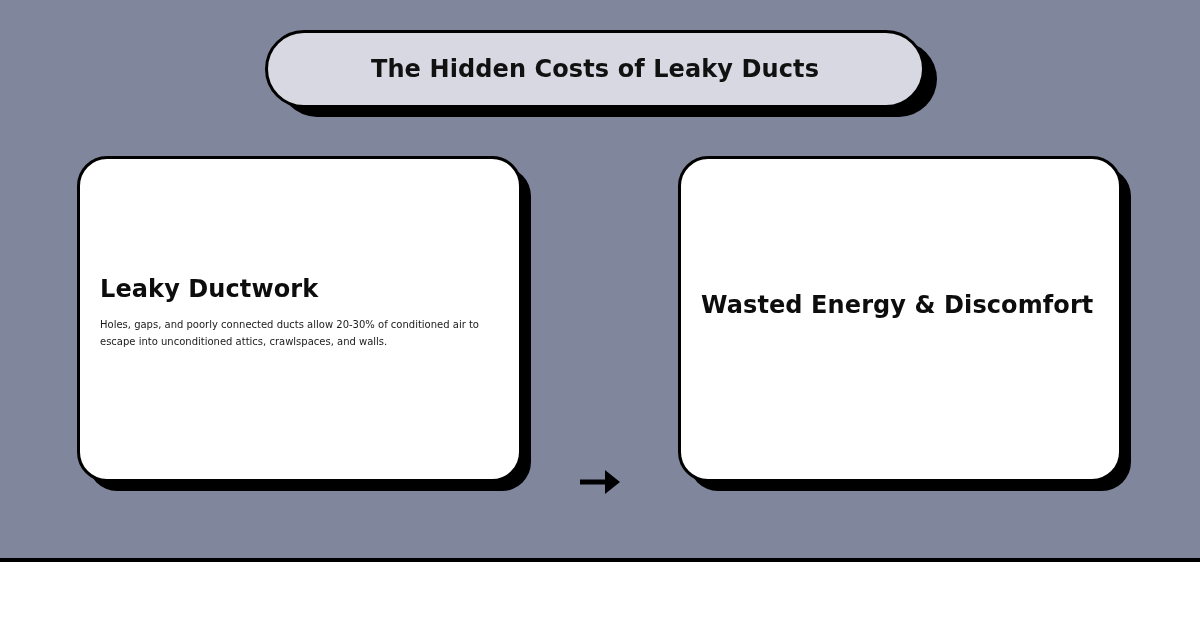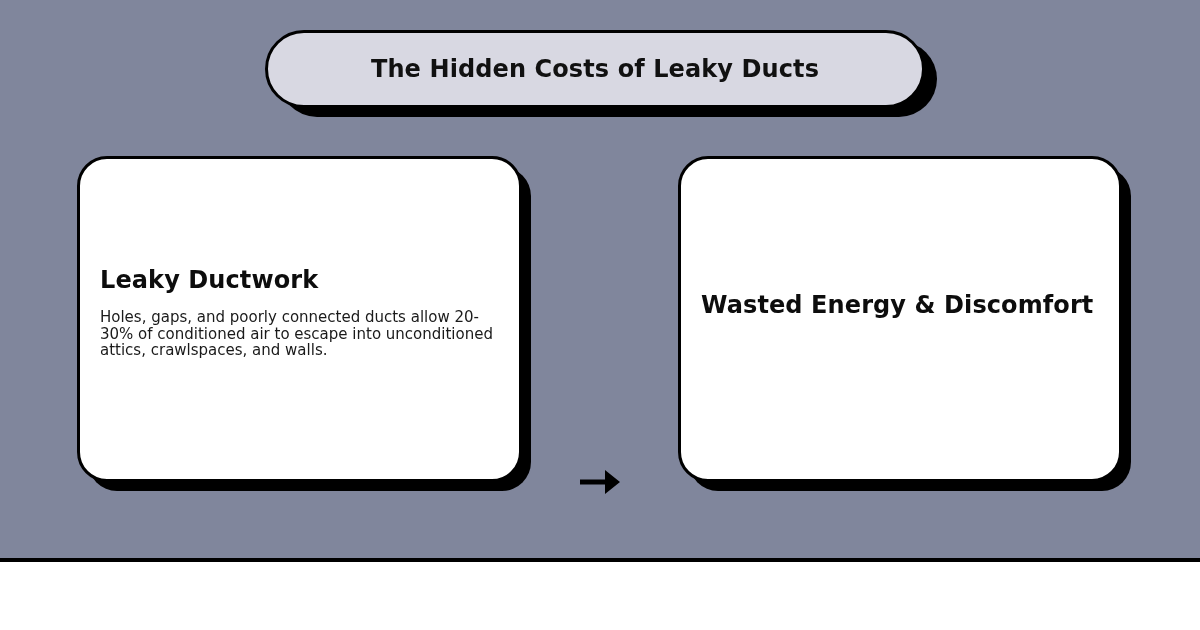--- a/index.html
+++ b/index.html
@@ -92,21 +92,21 @@
 
   .card-title {
     font-size: 24px;
     font-weight: bold;
     color: #0d0d0d;
     margin: 0 0 14px 0;
     line-height: 1.15;
     letter-spacing: 0.1px;
   }
   .card-body {
-    font-size: 15px;
+    font-size: 10px;
     font-weight: normal;
     color: #1a1a1a;
     margin: 0;
     line-height: 16.5px;
     max-width: 400px;
   }
   .card-right .card-body { max-width: 400px; }
 
   
   .arrow {

